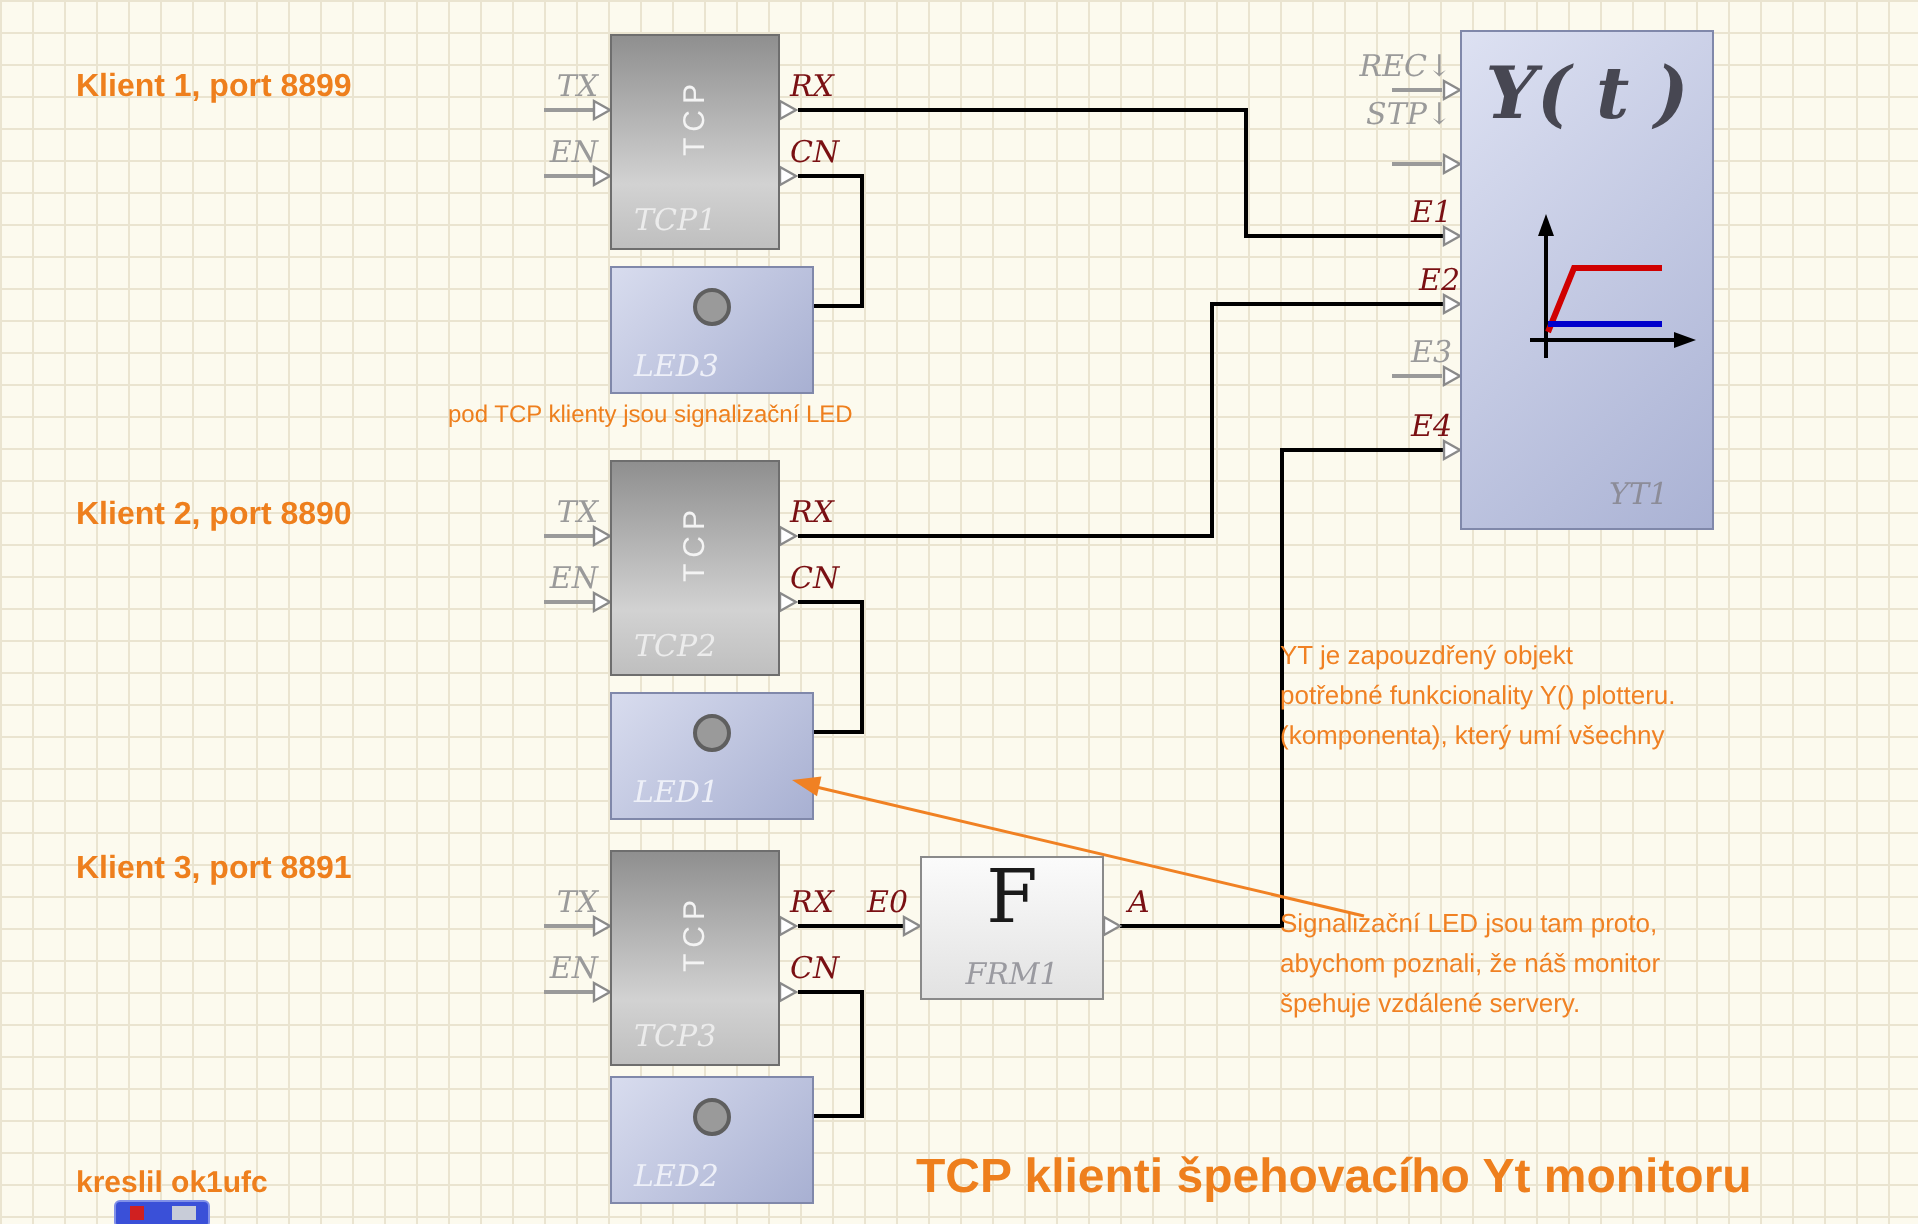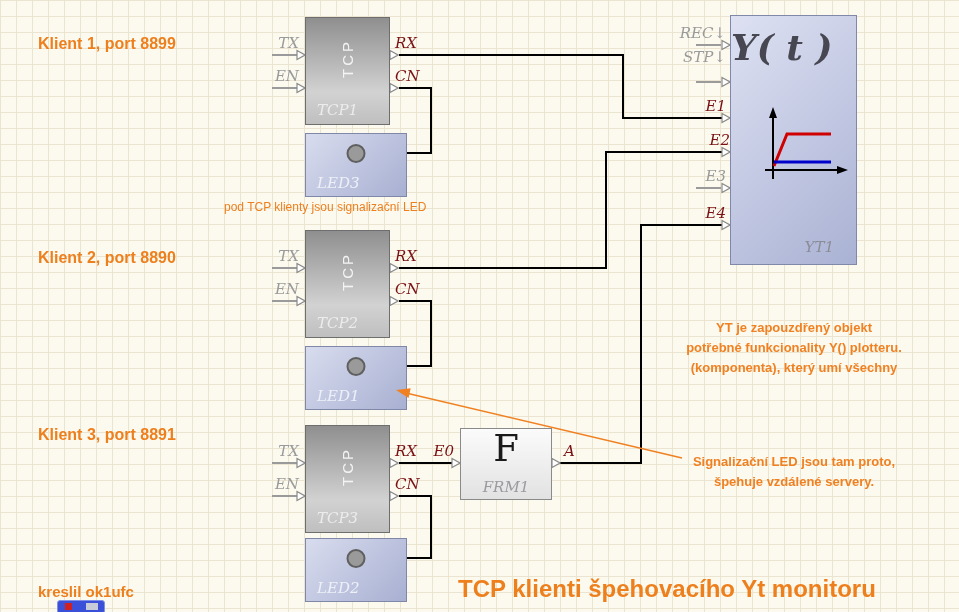--- a/index.html
+++ b/index.html
@@ -9,40 +9,40 @@
     background-image:
       linear-gradient(#eae4d0 1px,transparent 1px),
       linear-gradient(90deg,#eae4d0 1px,transparent 1px);
     background-size:16px 16px;
     font-family:"Liberation Sans",sans-serif;
   }
   .heading{position:absolute;color:#ee7f1d;font-weight:bold;font-size:16px;white-space:nowrap}
   .note{position:absolute;color:#ee7f1d;font-size:12px;white-space:nowrap}
   .credit{position:absolute;color:#ee7f1d;font-weight:bold;font-size:15px;white-space:nowrap}
   .title{position:absolute;color:#ee7f1d;font-weight:bold;font-size:24px;white-space:nowrap}
-  .ann{position:absolute;color:#f08123;font-weight:bold;font-size:13px;line-height:20px;text-align:center;width:308px}
+  .ann{position:absolute;color:#f08123;font-weight:normal;font-size:13px;line-height:20px;text-align:left;width:308px}
 
   .blk{position:absolute;box-sizing:border-box}
   .tcp-block{width:85px;height:108px;background:linear-gradient(to bottom,#8f8f8f,#d2d2d2 70%,#bfbfbf);border:1px solid #6e6e6e}
   .led-block{width:102px;height:64px;background:linear-gradient(135deg,#d8dcee 0%,#a8b0d2 100%);border:1px solid #8088aa}
   .yt-block{left:730px;top:15px;width:127px;height:250px;background:linear-gradient(135deg,#dde1f2 0%,#aab2d4 100%);border:1px solid #8088aa}
   .frm-block{left:460px;top:428px;width:92px;height:72px;background:linear-gradient(to bottom,#fbfbfb,#e2e2e2);border:1px solid #8a8a8a}
 
   .blk-name{position:absolute;font-family:"DejaVu Serif",serif;font-style:italic;font-size:15px;white-space:nowrap}
   .tcp-name{left:11px;bottom:5px;color:#ececec}
   .led-name{left:11px;bottom:4px;color:#eef0f8}
   .yt-name{right:22px;bottom:8px;color:#8c8c98}
   .frm-name{left:0;right:0;bottom:3px;text-align:center;color:#9a9aa0}
 
   .tcp-vert-wrap{position:absolute;left:0;top:4px;width:100%;height:72px;display:flex;align-items:center;justify-content:center}
   .tcp-vert{writing-mode:vertical-rl;transform:rotate(180deg);color:#f4f4f4;font-size:15px;letter-spacing:3px}
 
   .led-dot{position:absolute;left:50%;top:10px;transform:translateX(-50%);width:15px;height:15px;border-radius:50%;background:#9a9a9a;border:2px solid #5f5f5f}
 
-  .yt-display{position:absolute;top:10px;left:0;right:0;font-family:"DejaVu Serif",serif;font-style:italic;font-weight:bold;font-size:36px;color:#474752}
+  .yt-display{position:absolute;top:10px;left:0;right:0;text-align:center;font-family:"DejaVu Serif",serif;font-style:italic;font-weight:bold;font-size:36px;color:#474752}
   .frm-letter{position:absolute;top:-2px;left:0;right:0;text-align:center;font-family:"DejaVu Serif",serif;font-size:37px;color:#1a1a1a}
 
   .wire{position:absolute;background:#000}
   .stub{position:absolute;background:#9a9a9a}
   .pin{position:absolute}
   .plabel{position:absolute;font-family:"DejaVu Serif",serif;font-style:italic;font-size:15px;height:18px;white-space:nowrap}
   .plabel.red{color:#7a1013}
   .plabel.gray{color:#9a9a9a}
   .r{text-align:right}
   .arrow-svg{position:absolute}
@@ -244,20 +244,21 @@
   <div class="credit" style="left:38px;top:583px">kreslil ok1ufc</div>
   <div class="title" style="left:458px;top:575px">TCP klienti špehovacího Yt monitoru</div>
 
   <div class="ann" style="left:640px;top:318px">
     <div>YT je zapouzdřený objekt</div>
     <div>potřebné funkcionality Y() plotteru.</div>
     <div>(komponenta), který umí všechny</div>
   </div>
   <div class="ann" style="left:640px;top:452px">
     <div>Signalizační LED jsou tam proto,</div>
+    <div>abychom poznali, že náš monitor</div>
     <div>špehuje vzdálené servery.</div>
   </div>
 
   <svg class="arrow-svg" style="left:390px;top:382px" width="300" height="82">
     <line x1="292" y1="76" x2="16" y2="11" stroke="#f08123" stroke-width="1.5"></line>
     <polygon points="6,8 20.7,6.3 18.5,16.1" fill="#f08123"></polygon>
   </svg>
 
   <div style="position:absolute;left:57px;top:600px;width:46px;height:12px;background:#3a50d8;border:1px solid #8090e8;border-radius:3px">
     <span style="position:absolute;left:7px;top:2px;width:7px;height:7px;background:#d02020"></span>

